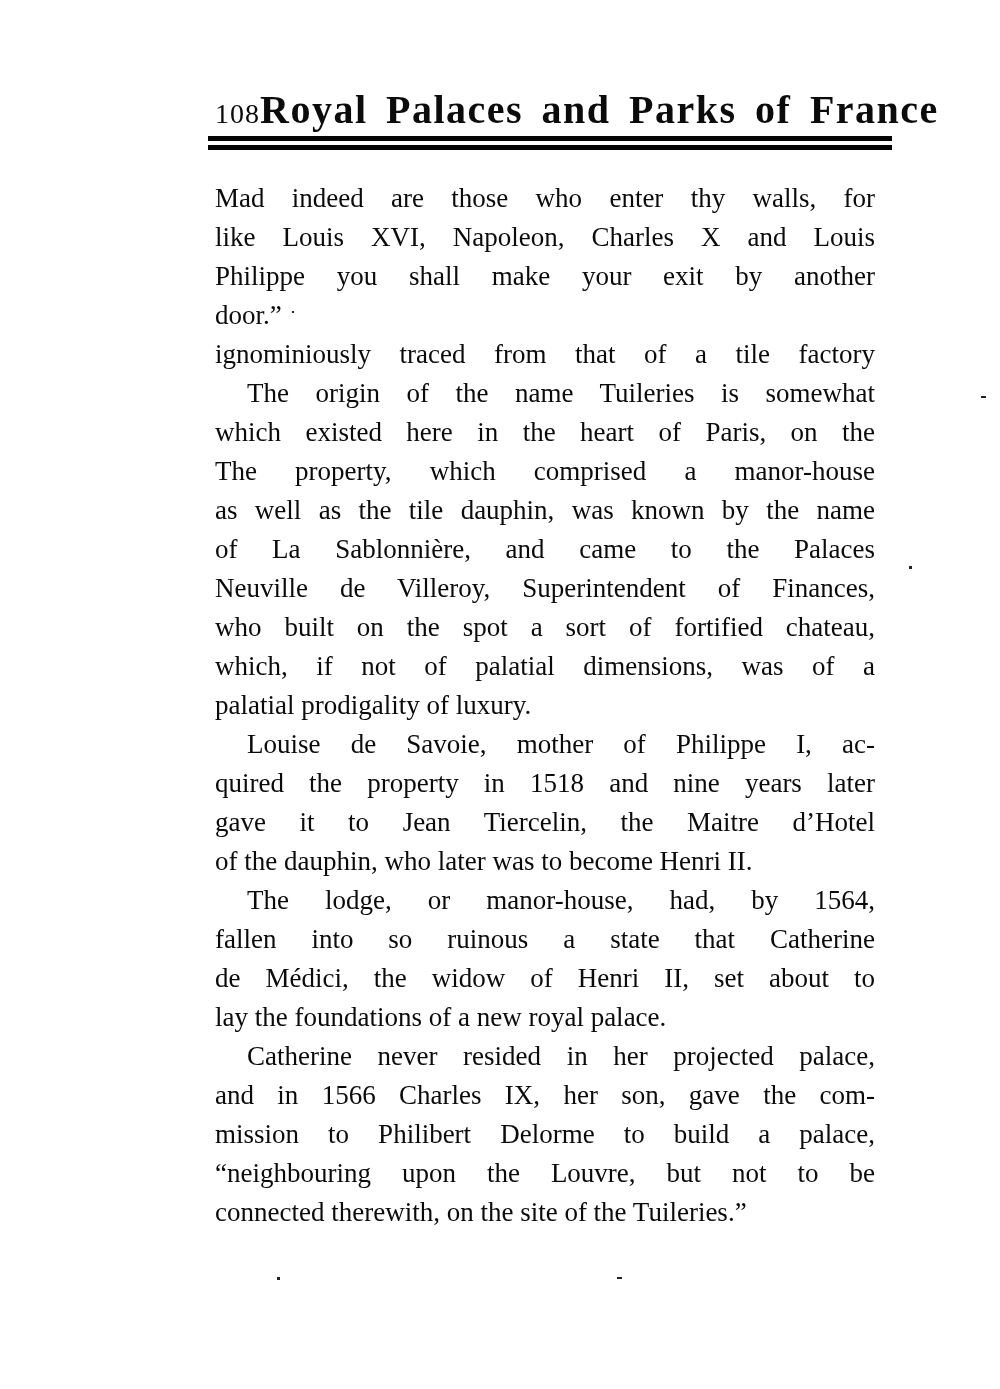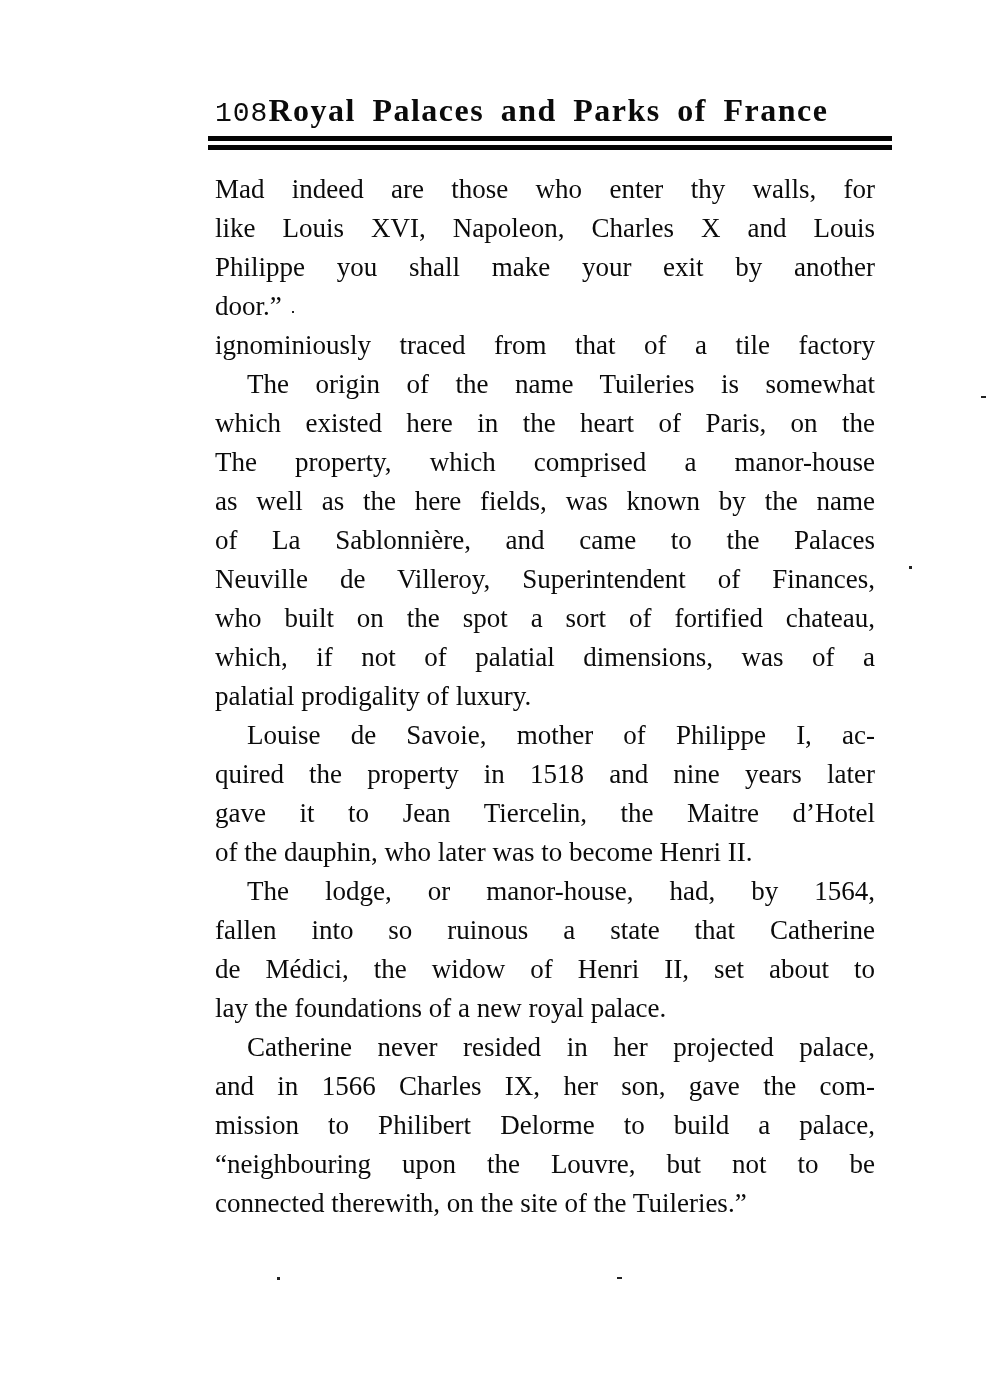--- a/index.html
+++ b/index.html
@@ -25,41 +25,40 @@
   .page-header {
     display: flex;
     align-items: baseline;
     line-height: 34px;
     white-space: nowrap;
   }
   .page-number {
     font-size: 28px;
     letter-spacing: 1px;
     flex: 0 0 auto;
-    font-family: Liberation Mono, monospace;
   }
   .running-title {
     flex: 1 1 auto;
-    text-align: left;
-    font-size: 32px;
+    text-align: right;
+    font-size: 40px;
     font-weight: bold;
     letter-spacing: 1.5px;
     word-spacing: 7px;
   }
   .header-rule {
     position: relative;
     left: -7px;
     width: 684px;
     height: 4px;
     margin-top: 5px;
     border-top: 5px solid #050505;
     border-bottom: 5px solid #050505;
   }
   .body-text {
-    margin-top: 20px;
+    margin-top: 29px;
     font-size: 27px;
   }
   .line {
     line-height: 39px;
     height: 39px;
     text-align: justify;
     text-align-last: justify;
     overflow: visible;
     white-space: nowrap;
   }
@@ -92,21 +91,21 @@
           <div class="line justified">Mad indeed are those who enter thy walls, for</div>
           <div class="line justified">like Louis XVI, Napoleon, Charles X and Louis</div>
           <div class="line justified">Philippe you shall make your exit by another</div>
           <div class="line last">door.”</div>
         </div>
         <div>
           <div class="line justified">ignominiously traced from that of a tile factory</div>
           <div class="line justified indent">The origin of the name Tuileries is somewhat</div>
           <div class="line justified">which existed here in the heart of Paris, on the</div>
           <div class="line justified">The property, which comprised a manor-house</div>
-          <div class="line justified">as well as the here fields, was known by the name</div>
+          <div class="line justified">as well as the tile dauphin, was known by the name</div>
           <div class="line justified">of La Sablonnière, and came to the Palaces</div>
           <div class="line justified">Neuville de Villeroy, Superintendent of Finances,</div>
           <div class="line justified">who built on the spot a sort of fortified chateau,</div>
           <div class="line justified">which, if not of palatial dimensions, was of a</div>
           <div class="line last">palatial prodigality of luxury.</div>
         </div>
         <div>
           <div class="line justified indent">Louise de Savoie, mother of Philippe I, ac-</div>
           <div class="line justified">quired the property in 1518 and nine years later</div>
           <div class="line justified">gave it to Jean Tiercelin, the Maitre d’Hotel</div>

